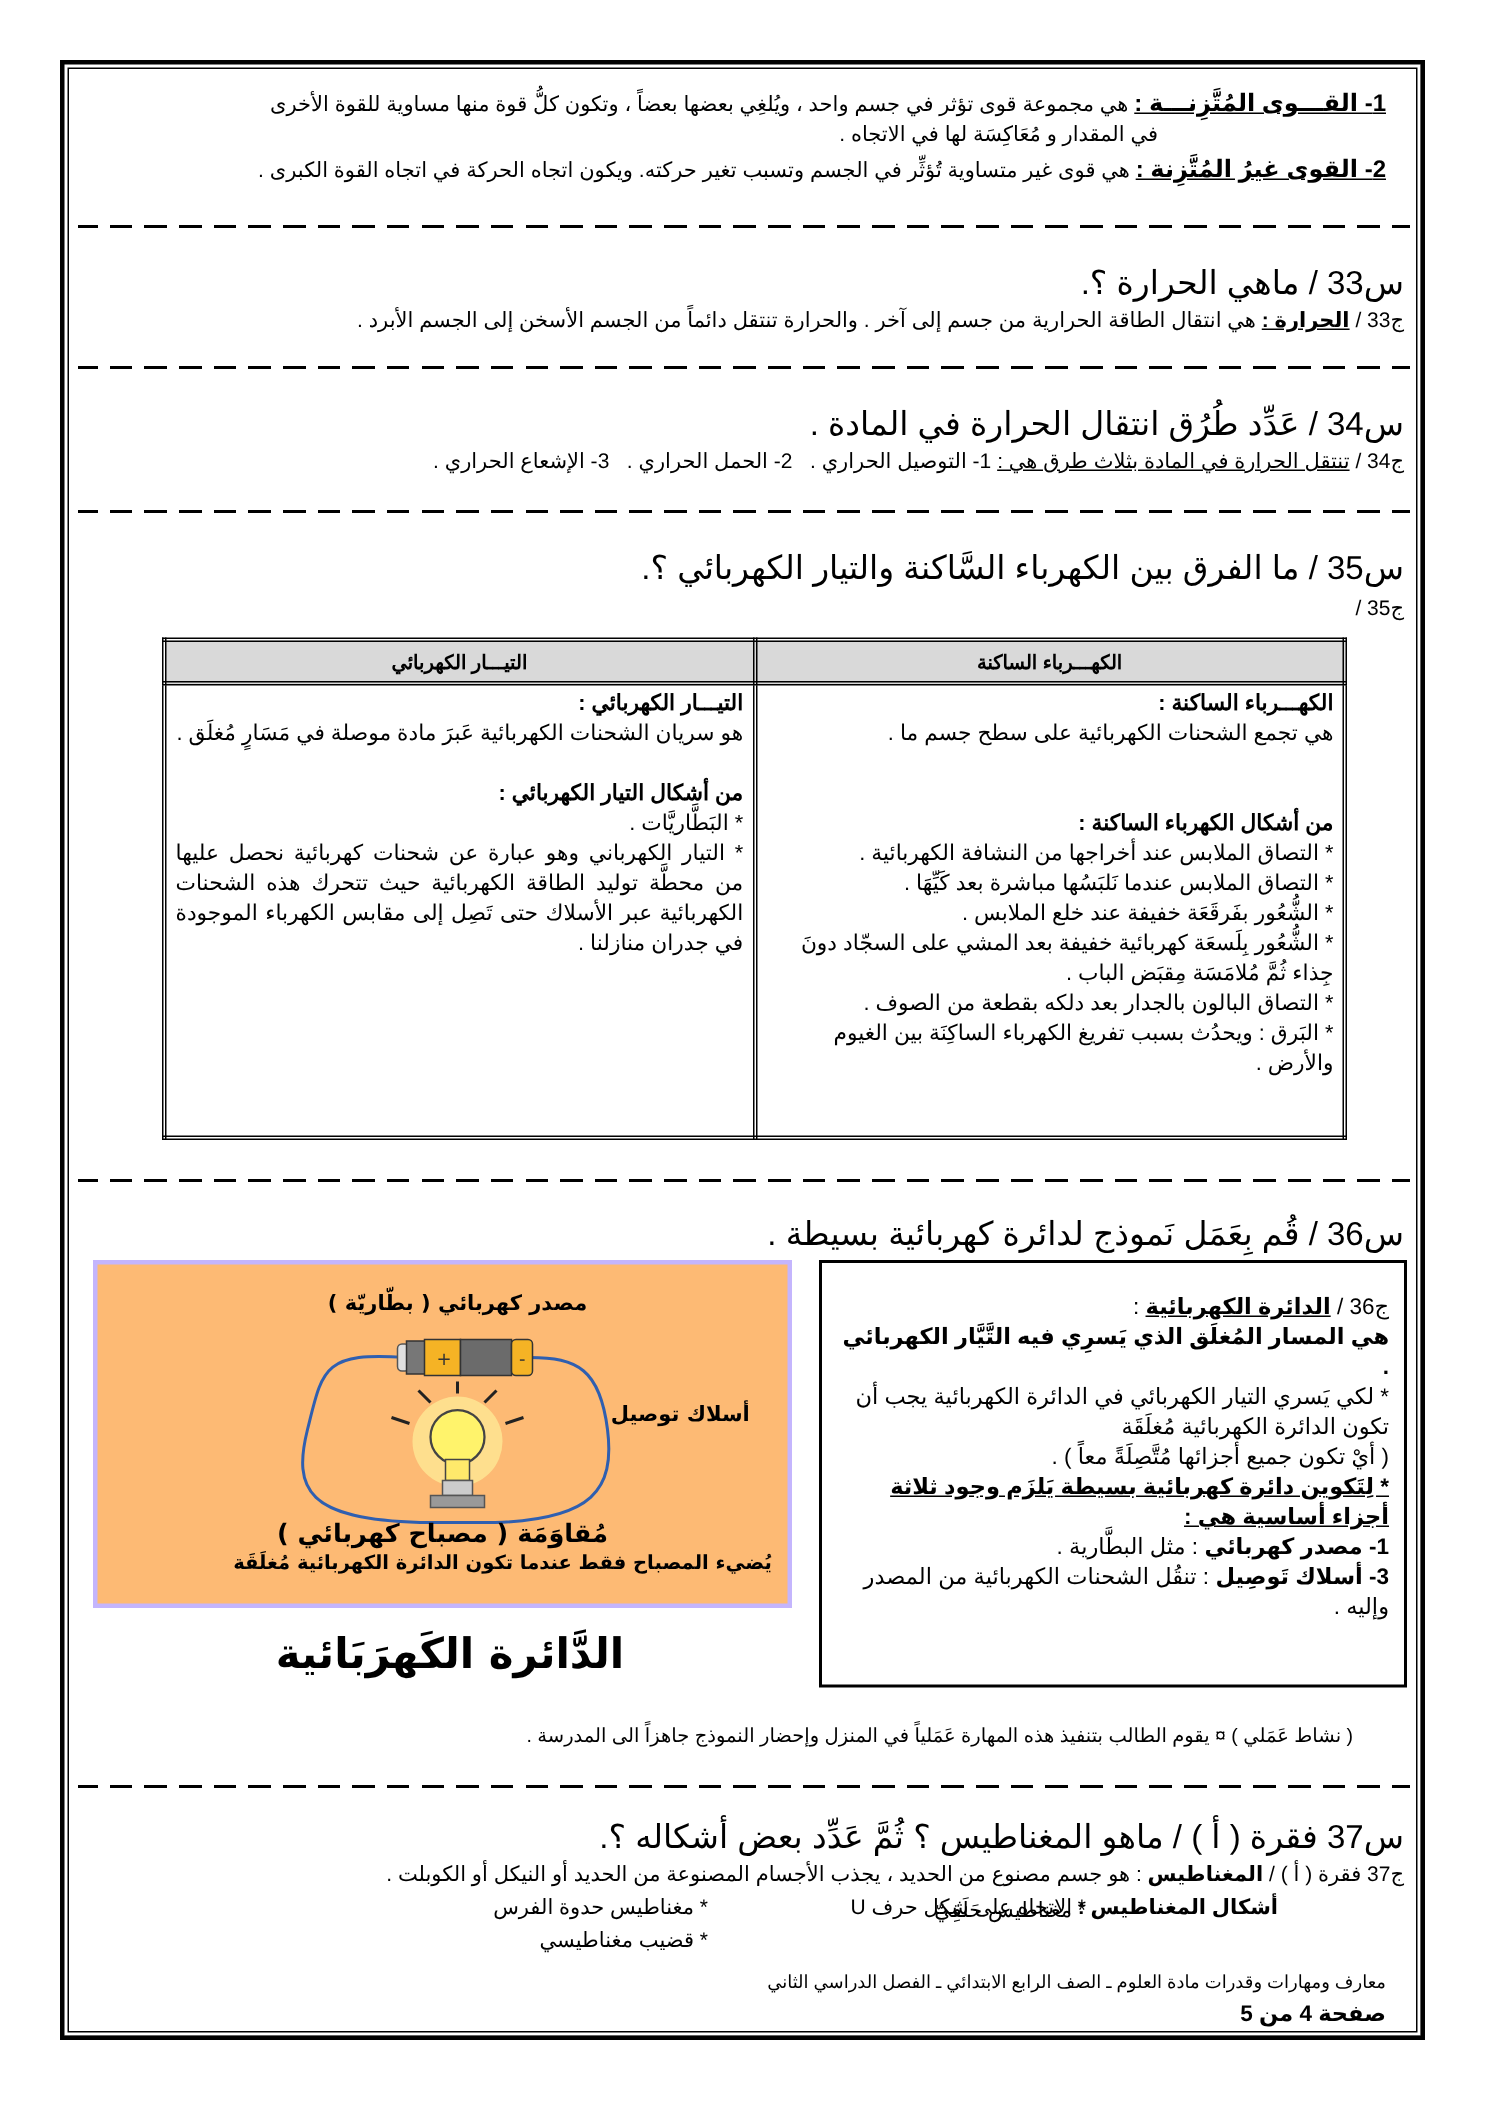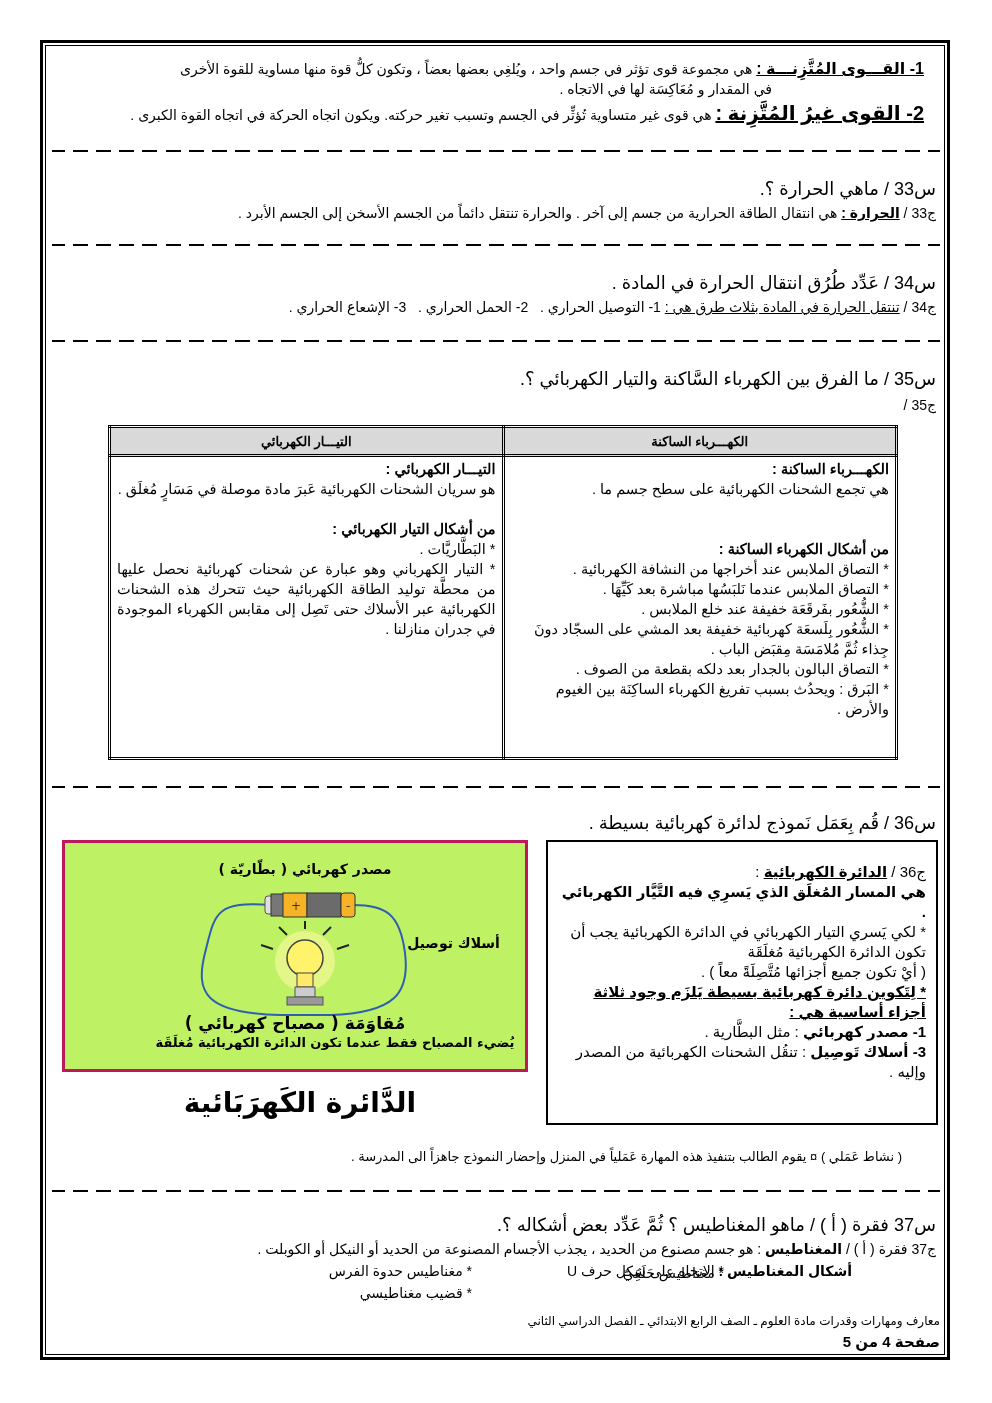--- a/index.html
+++ b/index.html
@@ -1,47 +1,47 @@
 <!DOCTYPE html>
 <html><head>
 <meta charset="utf-8">
 <style>
   html, body { margin: 0; padding: 0; background: #ffffff; }
   body { width: 992px; height: 1403px; position: relative; font-family: "Liberation Sans", "DejaVu Sans", sans-serif; color: #000; overflow: hidden; }
   .page-border { position: absolute; left: 40px; top: 40px; width: 910px; height: 1320px; border: 3px solid #000; box-shadow: inset 0 0 0 2px #fff, inset 0 0 0 3px #000; box-sizing: border-box; }
   .line { position: absolute; direction: rtl; text-align: right; white-space: nowrap; font-size: 14px; line-height: 18px; }
-  .q { font-size: 18px; line-height: 22px; }
+  .q { font-size: 22px; line-height: 22px; }
   .b { font-weight: bold; }
   .u { text-decoration: underline; }
   .dash { position: absolute; left: 52px; width: 888px; height: 0; border-top: 2px dashed #000; border-image: repeating-linear-gradient(to right, #000 0 15px, transparent 15px 23px) 2; }
   table.cmp { position: absolute; left: 108px; top: 425px; width: 790px; border-collapse: collapse; direction: rtl; font-family: "Liberation Sans", sans-serif; }
   table.cmp th { background: #d9d9d9; border: 3px double #000; font-size: 13px; font-weight: bold; height: 26px; padding: 0; text-align: center; }
   table.cmp td { border: 3px double #000; vertical-align: top; padding: 2px 6px; font-size: 14.5px; line-height: 20px; text-align: right; }
   .cell-title { font-weight: bold; }
   .gap { height: 40px; }
   .gap2 { height: 20px; }
   .just { text-align: justify; text-align-last: right; }
-  .fig-box { position: absolute; left: 62px; top: 840px; width: 466px; height: 232px; border: 3px solid #be185d; box-sizing: border-box; background: #bef264; }
+  .fig-box { position: absolute; left: 62px; top: 840px; width: 466px; height: 232px; border: 3px solid #c4b5fd; box-sizing: border-box; background: #fdba74; }
   .ans-box { position: absolute; left: 546px; top: 840px; width: 392px; height: 285px; border: 2px solid #000; box-sizing: border-box; padding: 20px 10px 0 10px; direction: rtl; text-align: right; font-size: 15px; line-height: 20px; }
   .fig-title { position: absolute; left: 160px; top: 1086px; width: 280px; text-align: center; direction: rtl; font-size: 28px; font-weight: bold; font-family: "DejaVu Sans", sans-serif; }
   .fig-caption { position: absolute; direction: rtl; text-align: center; font-weight: bold; font-size: 13px; font-family: "DejaVu Sans", sans-serif; }
-  .footer { position: absolute; right: 52px; direction: rtl; text-align: center; }
+  .footer { position: absolute; right: 68px; direction: rtl; text-align: center; }
 </style>
 </head>
 <body>
 
 <div class="page-border"></div>
 
 <div class="line" style="right:68px; top:60px; width:840px;">
   <span class="b u" style="font-size:16px;">1- القـــوى المُتَّزِنـــة :</span>
   <span>هي مجموعة قوى تؤثر في جسم واحد ، ويُلغِي بعضها بعضاً ، وتكون كلُّ قوة منها مساوية للقوة الأخرى</span>
 </div>
 <div class="line" style="right:220px; top:80px;">في المقدار و مُعَاكِسَة لها في الاتجاه .</div>
 <div class="line" style="right:68px; top:104px; width:840px;">
-  <span class="b u" style="font-size:20px;text-align:center;">2- القوى غيرُ المُتَّزِنة :</span>
+  <span class="b u" style="font-size:16px;text-align:center;">2- القوى غيرُ المُتَّزِنة :</span>
   <span>هي قوى غير متساوية تُؤثِّر في الجسم وتسبب تغير حركته. ويكون اتجاه الحركة في اتجاه القوة الكبرى .</span>
 </div>
 
 <div class="dash" style="top:150px;"></div>
 
 <div class="line q" style="right:56px; top:178px;">س33 / ماهي الحرارة ؟.</div>
 <div class="line" style="right:56px; top:204px;">
   <span>ج33 /</span>
   <span class="b u">الحرارة :</span>
   <span>هي انتقال الطاقة الحرارية من جسم إلى آخر . والحرارة تنتقل دائماً من الجسم الأسخن إلى الجسم الأبرد .</span>

